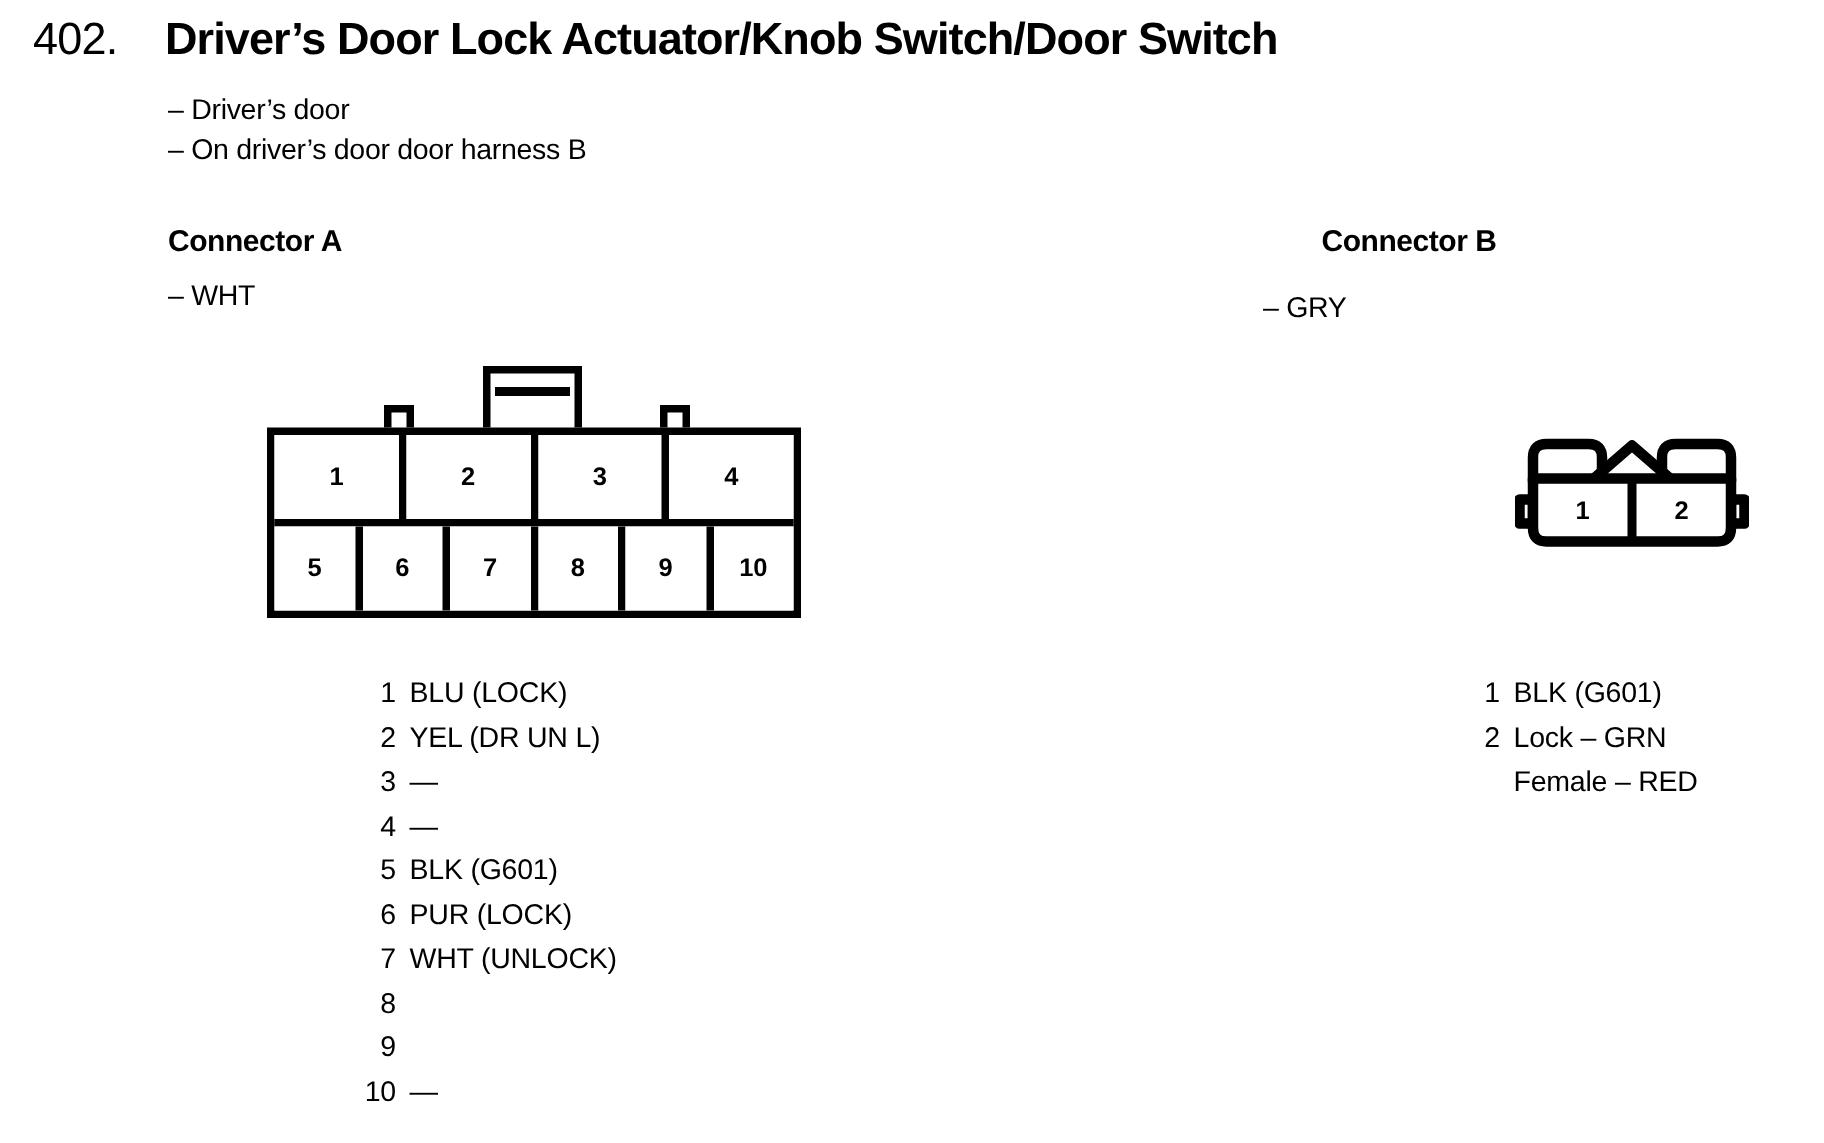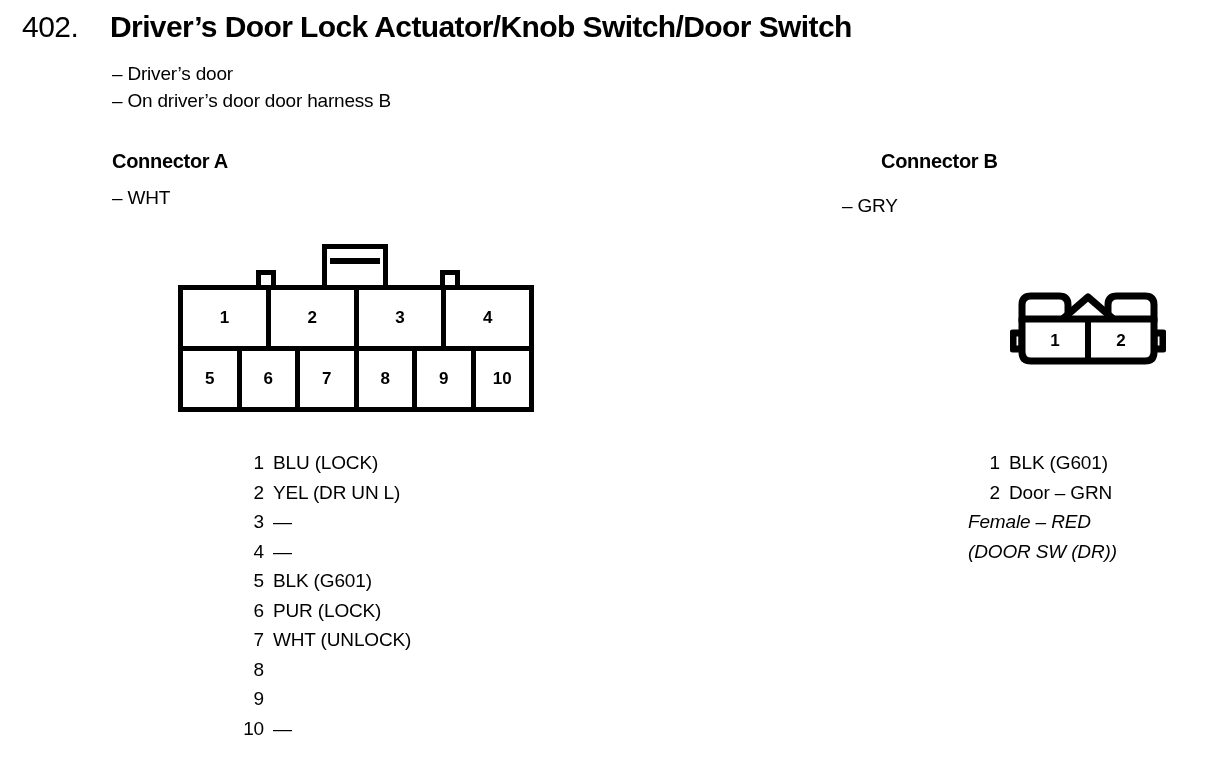--- a/index.html
+++ b/index.html
@@ -174,23 +174,23 @@
     white-space: nowrap;
   }
   .pin-num {
     width: 32px;
     flex: 0 0 32px;
     text-align: right;
     margin-right: 9px;
   }
   .pin-desc { white-space: nowrap; }
   .pin-extra {
+    margin-left: 41px;
     height: 29.5px;
     white-space: nowrap;
-    font-style: italic;
   }
 </style>
 </head>
 <body>
 
 <div class="abs" id="title-row">
   <span id="title-number">402.</span>
   <span id="title-text">Driver’s Door Lock Actuator/Knob Switch/Door Switch</span>
 </div>
 
@@ -296,17 +296,16 @@
   </svg>
 </div>
 
 <div class="abs pin-list" id="connB-list">
   <div class="pin-item">
     <span class="pin-num">1</span>
     <span class="pin-desc">BLK (G601)</span>
   </div>
   <div class="pin-item">
     <span class="pin-num">2</span>
-    <span class="pin-desc">Door – GRN</span>
+    <span class="pin-desc">Lock – GRN</span>
   </div>
   <div class="pin-extra">Female – RED</div>
-  <div class="pin-extra">(DOOR SW (DR))</div>
 </div>
 
 </body></html>

